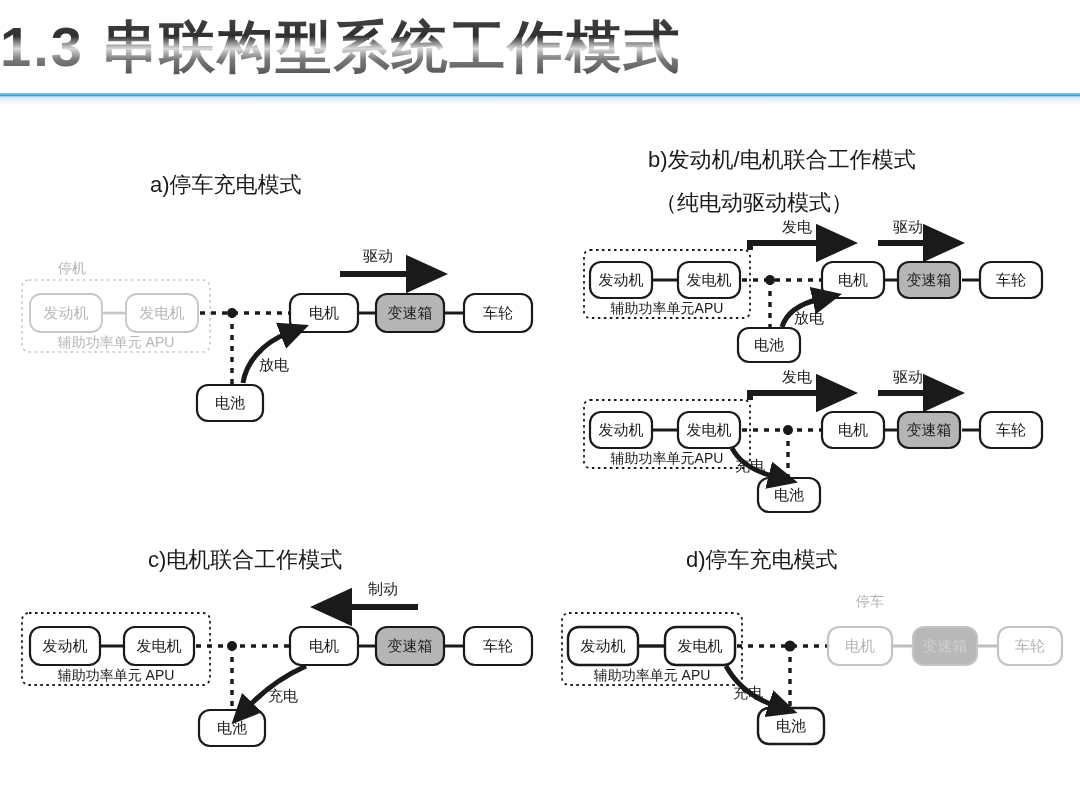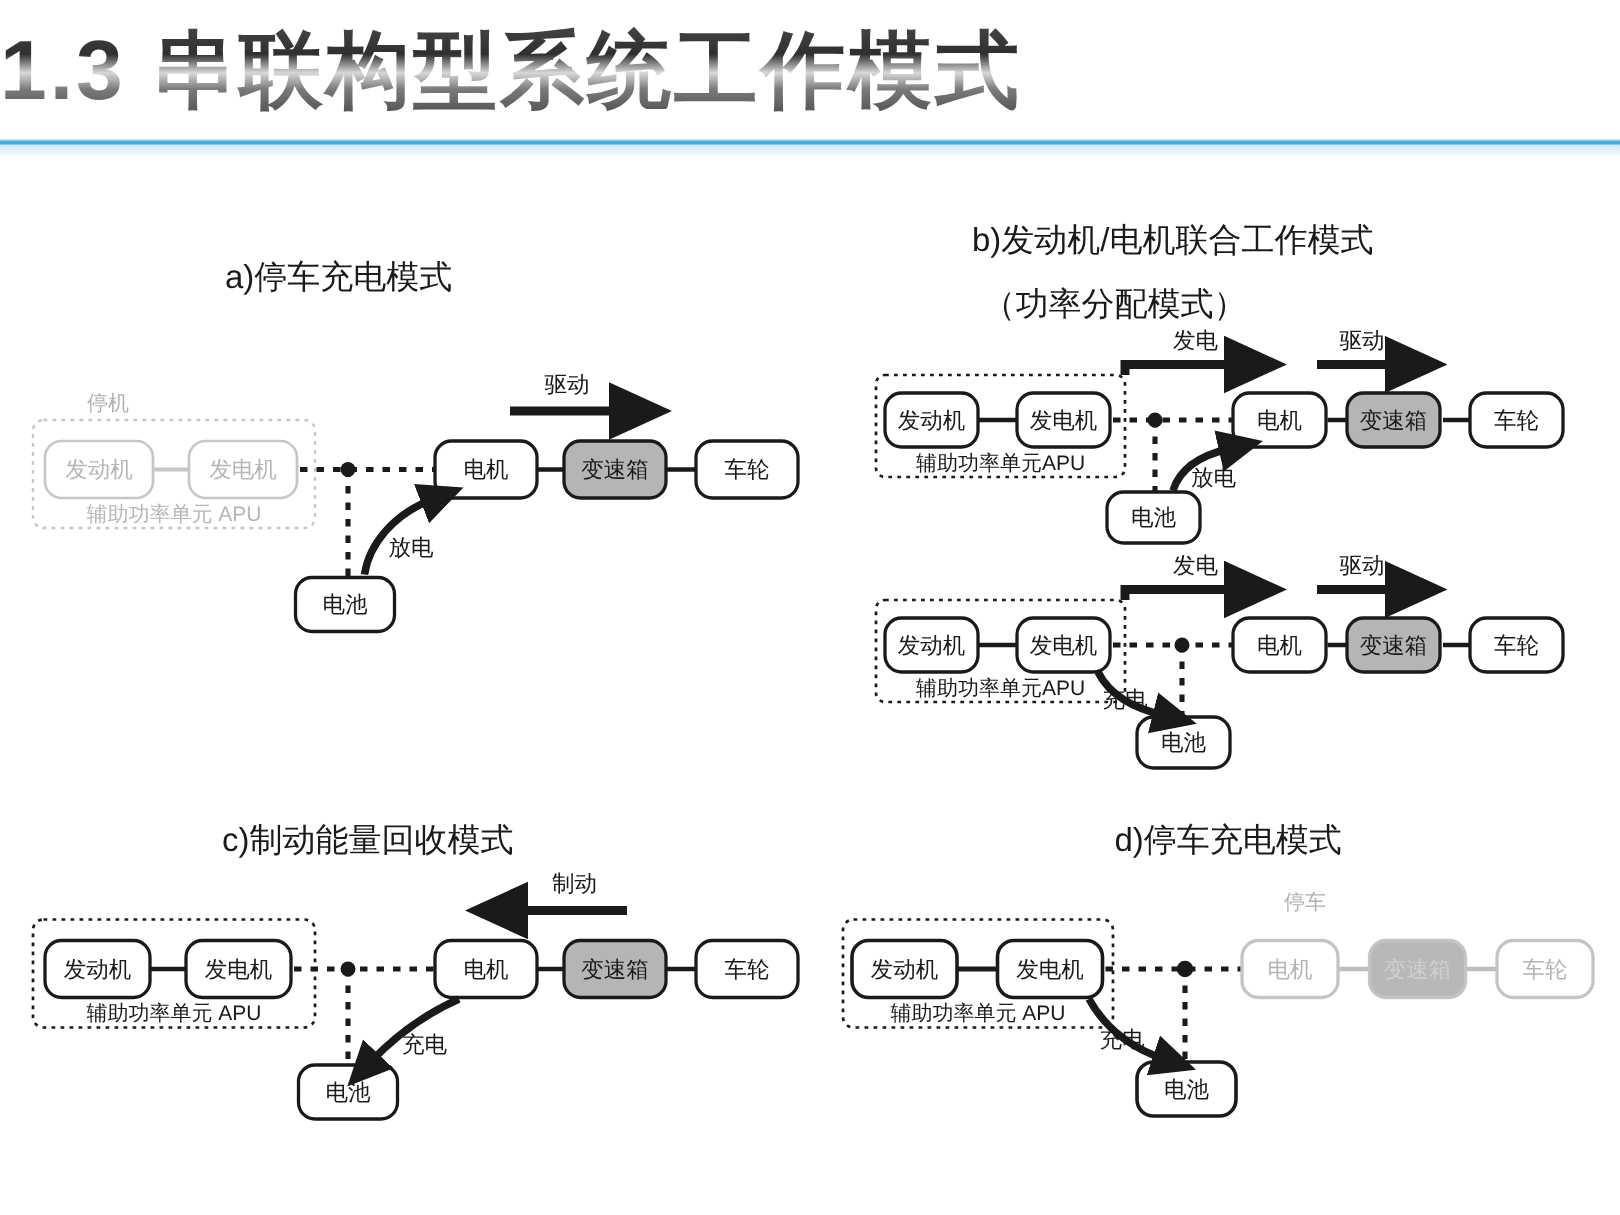--- a/index.html
+++ b/index.html
@@ -84,21 +84,21 @@
   <text class="flow-label" x="378" y="6" text-anchor="middle" fill="#1a1a1a">驱动</text>
 
   <rect x="197" y="130" width="66" height="36" rx="11" fill="#ffffff" stroke="#1a1a1a" stroke-width="2.2"></rect>
   <text class="bx-label" x="230" y="153" text-anchor="middle" fill="#1a1a1a">电池</text>
 
   <path d="M243,128 C246,108 262,88 288,78" fill="none" stroke="#1a1a1a" stroke-width="5" marker-end="url(#ahc-a)"></path>
   <text class="flow-label" x="274" y="115" text-anchor="middle" fill="#1a1a1a">放电</text>
 </svg>
 
 <div class="caption" style="left:648px;top:145px;">b)发动机/电机联合工作模式</div>
-<div class="caption sub" style="left:655px;top:188px;">（功率分配模式）</div>
+<div class="caption sub" style="left:655px;top:188px;">（纯电动驱动模式）</div>
 
 <svg class="diag" style="left:560px;top:228px;" width="520" height="140" viewBox="0 0 520 140">
   <defs>
     <marker id="ah-b1" markerWidth="7" markerHeight="7" refX="2" refY="3.2" orient="auto">
       <path d="M0,0 L7,3.2 L0,6.4 z" fill="#1a1a1a"></path>
     </marker>
     <marker id="ahc-b1" markerWidth="6" markerHeight="6" refX="1.5" refY="2.8" orient="auto">
       <path d="M0,0 L6,2.8 L0,5.6 z" fill="#1a1a1a"></path>
     </marker>
   </defs>
@@ -171,21 +171,21 @@
   <line x1="318" y1="15" x2="375" y2="15" stroke="#1a1a1a" stroke-width="6" marker-end="url(#ah-b2)"></line>
   <text class="flow-label" x="348" y="4" text-anchor="middle" fill="#1a1a1a">驱动</text>
 
   <rect x="198" y="100" width="62" height="34" rx="11" fill="#ffffff" stroke="#1a1a1a" stroke-width="2.2"></rect>
   <text class="bx-label" x="229" y="122" text-anchor="middle" fill="#1a1a1a">电池</text>
 
   <path d="M172,70 C180,86 196,94 216,99" fill="none" stroke="#1a1a1a" stroke-width="5" marker-end="url(#ahc-b2)"></path>
   <text class="flow-label" x="190" y="93" text-anchor="middle" fill="#1a1a1a">充电</text>
 </svg>
 
-<div class="caption" style="left:148px;top:545px;">c)制动能量回收模式</div>
+<div class="caption" style="left:148px;top:545px;">c)电机联合工作模式</div>
 
 <svg class="diag" style="left:0px;top:588px;" width="560" height="170" viewBox="0 0 560 170">
   <defs>
     <marker id="ah-c" markerWidth="7" markerHeight="7" refX="2" refY="3.2" orient="auto">
       <path d="M0,0 L7,3.2 L0,6.4 z" fill="#1a1a1a"></path>
     </marker>
     <marker id="ahc-c" markerWidth="6" markerHeight="6" refX="1.5" refY="2.8" orient="auto">
       <path d="M0,0 L6,2.8 L0,5.6 z" fill="#1a1a1a"></path>
     </marker>
   </defs>
@@ -213,21 +213,21 @@
   <line x1="418" y1="19" x2="340" y2="19" stroke="#1a1a1a" stroke-width="6" marker-end="url(#ah-c)"></line>
   <text class="flow-label" x="383" y="6" text-anchor="middle" fill="#1a1a1a">制动</text>
 
   <rect x="199" y="122" width="66" height="36" rx="11" fill="#ffffff" stroke="#1a1a1a" stroke-width="2.2"></rect>
   <text class="bx-label" x="232" y="145" text-anchor="middle" fill="#1a1a1a">电池</text>
 
   <path d="M306,78 C288,86 266,100 247,120" fill="none" stroke="#1a1a1a" stroke-width="5" marker-end="url(#ahc-c)"></path>
   <text class="flow-label" x="283" y="113" text-anchor="middle" fill="#1a1a1a">充电</text>
 </svg>
 
-<div class="caption" style="left:743px;top:545px;text-align:right;">d)停车充电模式</div>
+<div class="caption" style="left:686px;top:545px;text-align:right;">d)停车充电模式</div>
 
 <svg class="diag" style="left:540px;top:588px;" width="540" height="170" viewBox="0 0 540 170">
   <defs>
     <marker id="ahc-d" markerWidth="6" markerHeight="6" refX="1.5" refY="2.8" orient="auto">
       <path d="M0,0 L6,2.8 L0,5.6 z" fill="#1a1a1a"></path>
     </marker>
   </defs>
   <rect x="22" y="25" width="180" height="72" rx="7" fill="none" stroke="#1a1a1a" stroke-width="1.8" stroke-dasharray="2.5,3.5"></rect>
   <line x1="98" y1="58" x2="126" y2="58" stroke="#1a1a1a" stroke-width="3.4"></line>
   <rect x="28" y="39" width="70" height="38" rx="11" fill="#ffffff" stroke="#1a1a1a" stroke-width="2.4"></rect>

